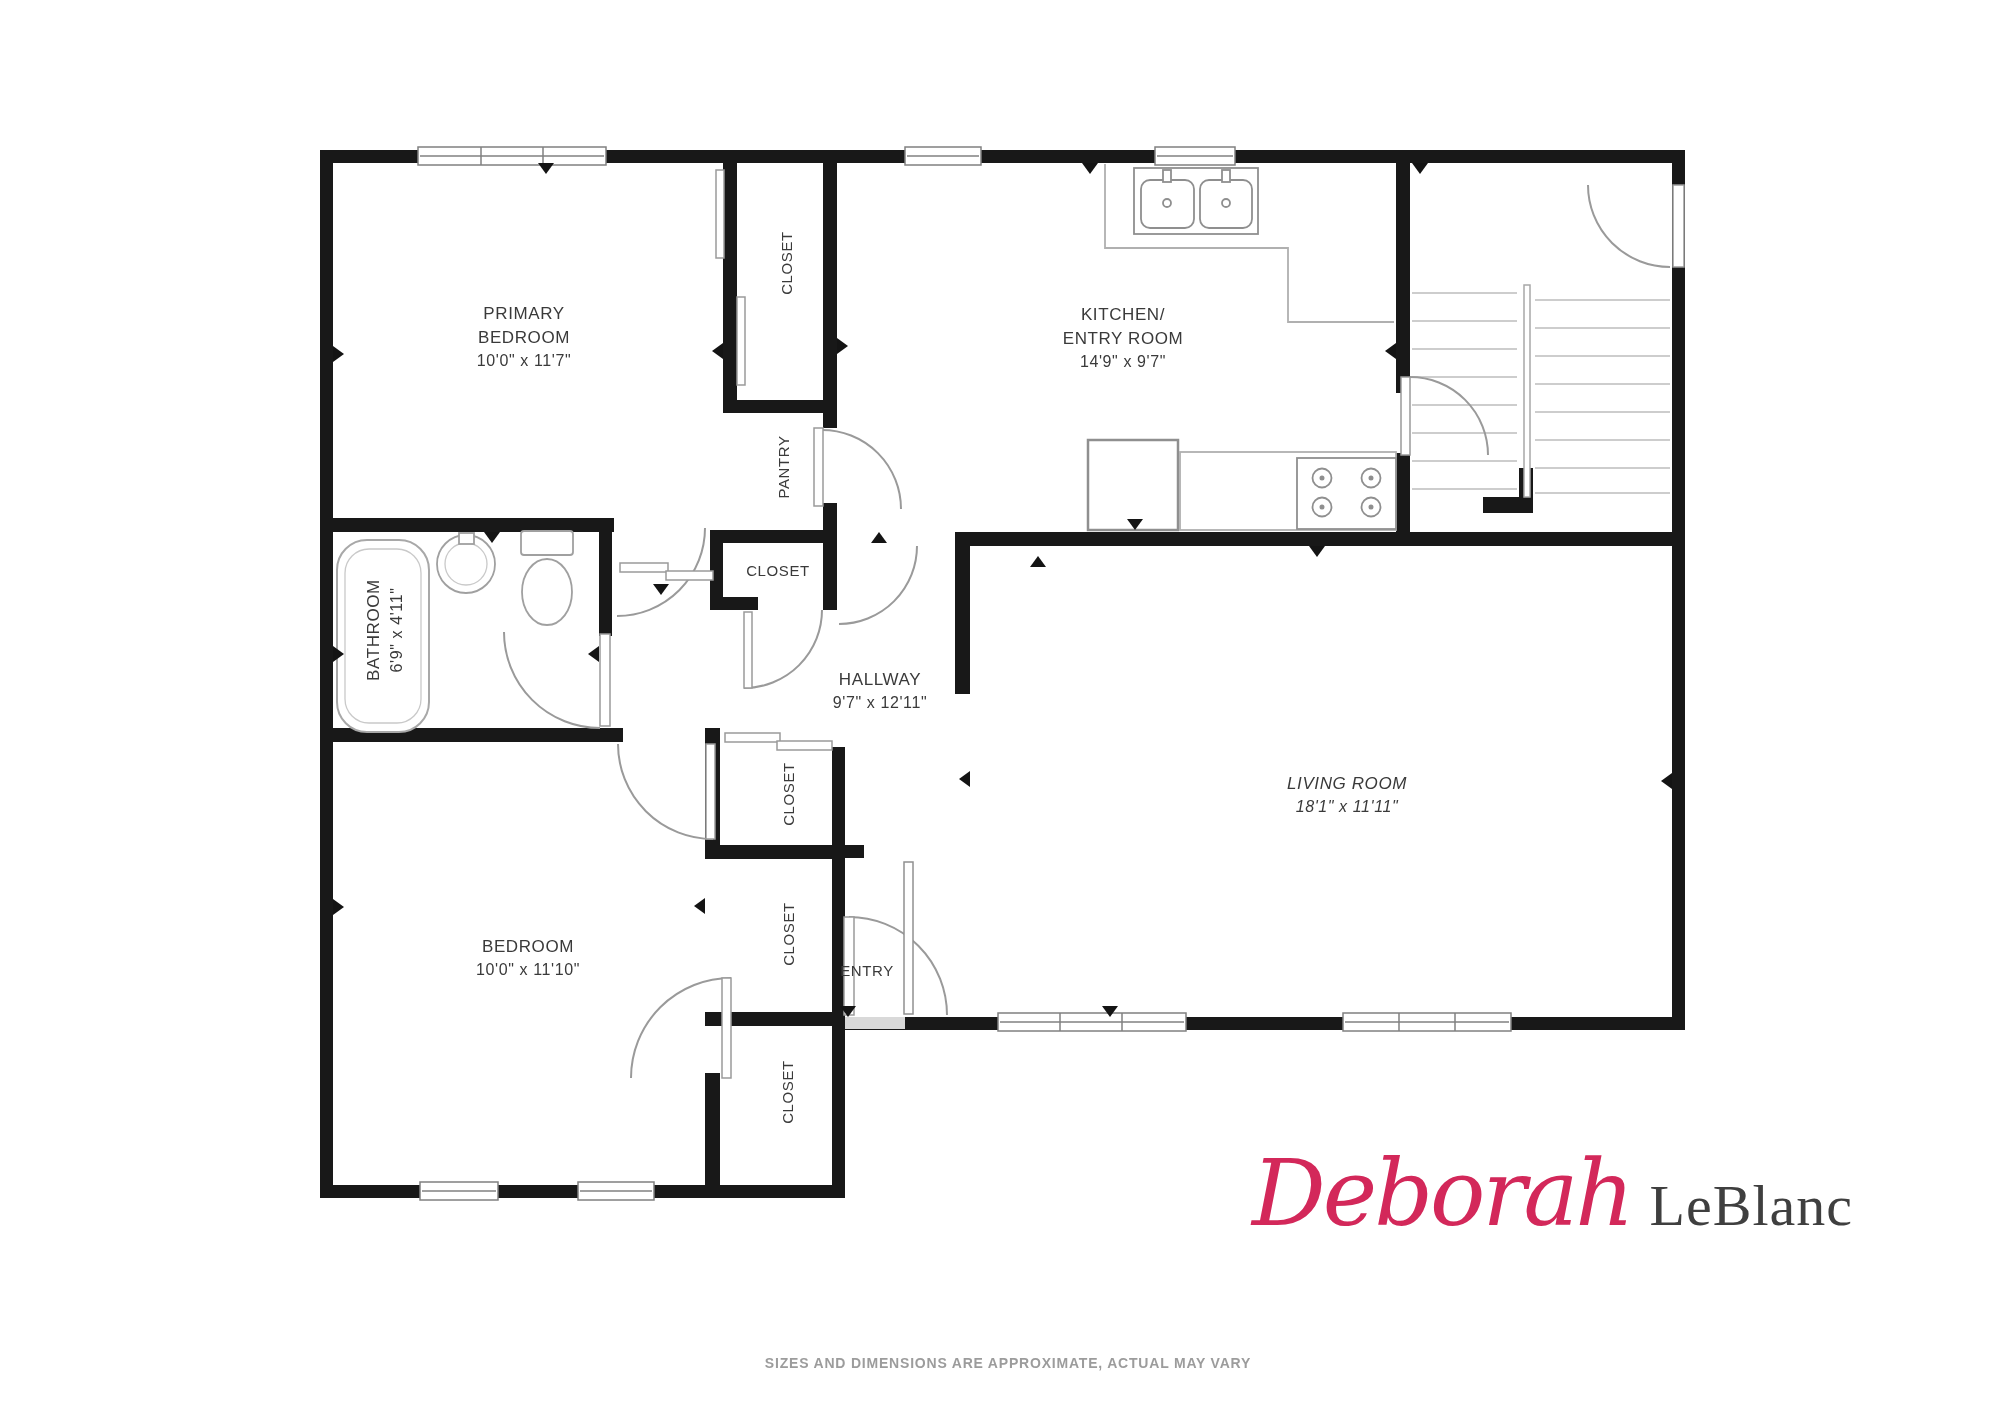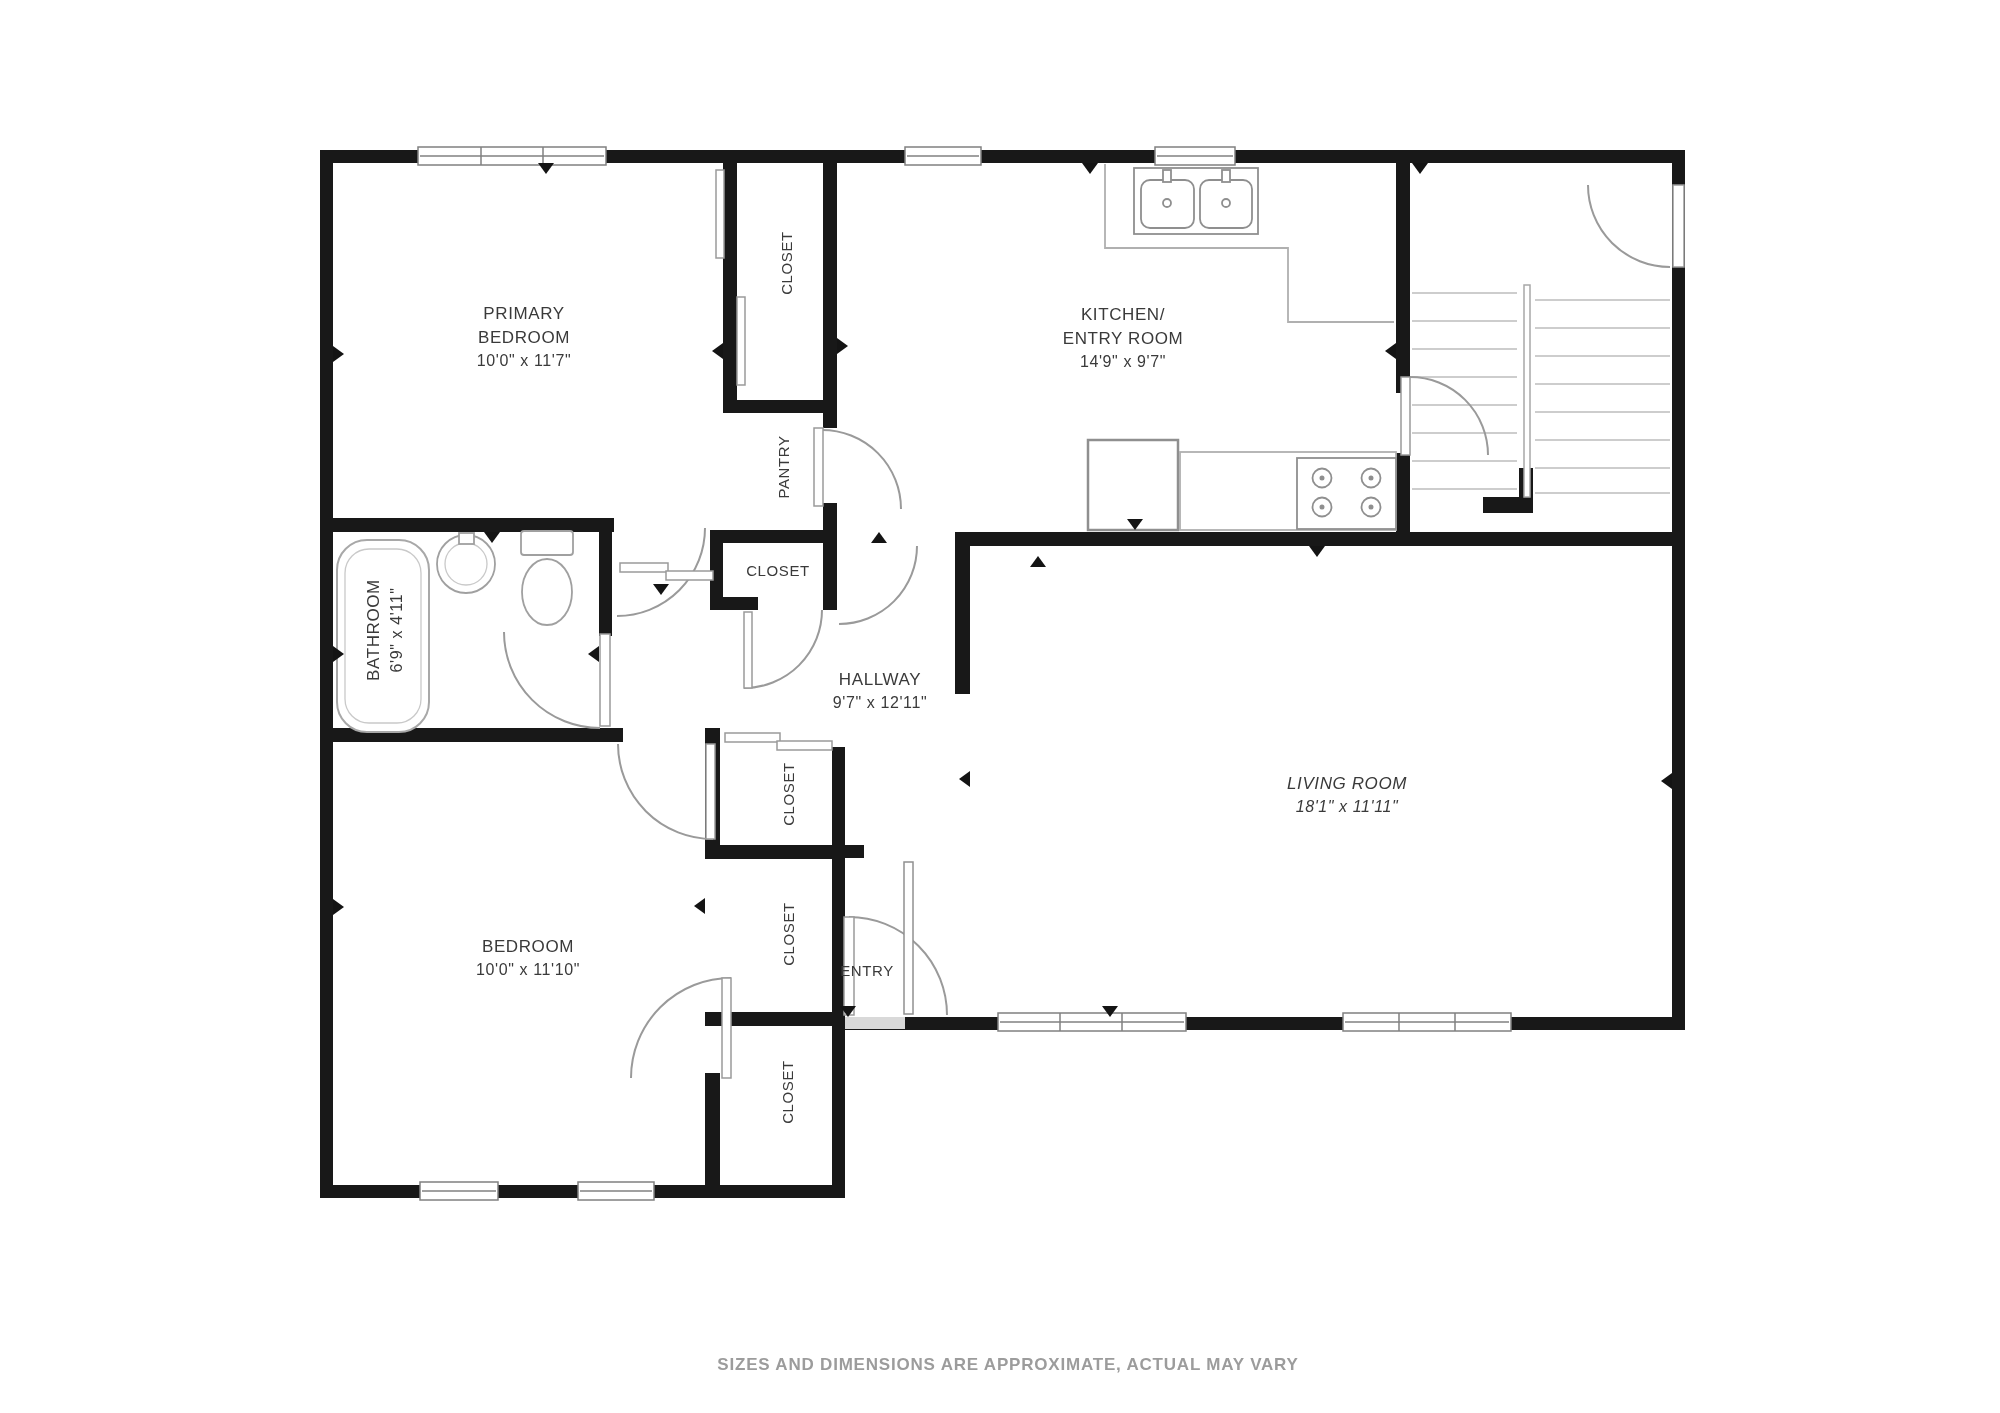--- a/index.html
+++ b/index.html
@@ -7,21 +7,21 @@
           font-family:"Liberation Sans",sans-serif;}
   #plan-svg{position:absolute;left:0;top:0;}
   .lbl{position:absolute;transform:translate(-50%,-50%);text-align:center;color:#3a3a3a;
        font-size:17px;letter-spacing:.6px;line-height:1.4;white-space:nowrap;}
   .lbl.vert{transform:translate(-50%,-50%) rotate(-90deg);}
   .lbl.small{font-size:15px;}
   .lbl .dims{font-size:16px;}
   .floor-label{position:absolute;left:30px;top:1420px;font-size:27px;color:#0c4a6e;
        letter-spacing:1.5px;text-decoration:underline;}
   .disclaimer{position:absolute;left:1008px;top:1355px;transform:translateX(-50%);
-       font-size:17px;font-weight:bold;color:#9c9c9c;letter-spacing:.8px;}
+       font-size:14px;font-weight:bold;color:#9c9c9c;letter-spacing:.8px;}
   .logo{position:absolute;left:1252px;top:1148px;display:flex;align-items:baseline;gap:18px;}
   .logo-first{font-family:"DejaVu Serif",serif;font-style:italic;font-size:92px;
        letter-spacing:-3px;line-height:1;}
   .logo-last{font-family:"Liberation Serif",serif;font-size:58px;color:#3f3f3f;
        letter-spacing:1px;line-height:1;}
 </style>
 </head>
 <body>
 
 <div id="screen">
@@ -256,18 +256,22 @@
   </div>
 
   <div class="lbl vert small" style="left:787px;top:1092px;">
     <span>CLOSET</span>
   </div>
 
   <div class="lbl small" style="left:867px;top:970px;">
     <span>ENTRY</span>
   </div>
 
+  <div class="logo">
+    <span class="logo-first" style="color: rgb(211, 40, 90);">Deborah</span>
+    <span class="logo-last">LeBlanc</span>
+  </div>
 
   <div class="floor-label">FLOOR 1</div>
 
   <div class="disclaimer">SIZES AND DIMENSIONS ARE APPROXIMATE, ACTUAL MAY VARY</div>
 
 </div>
 
 </body></html>

